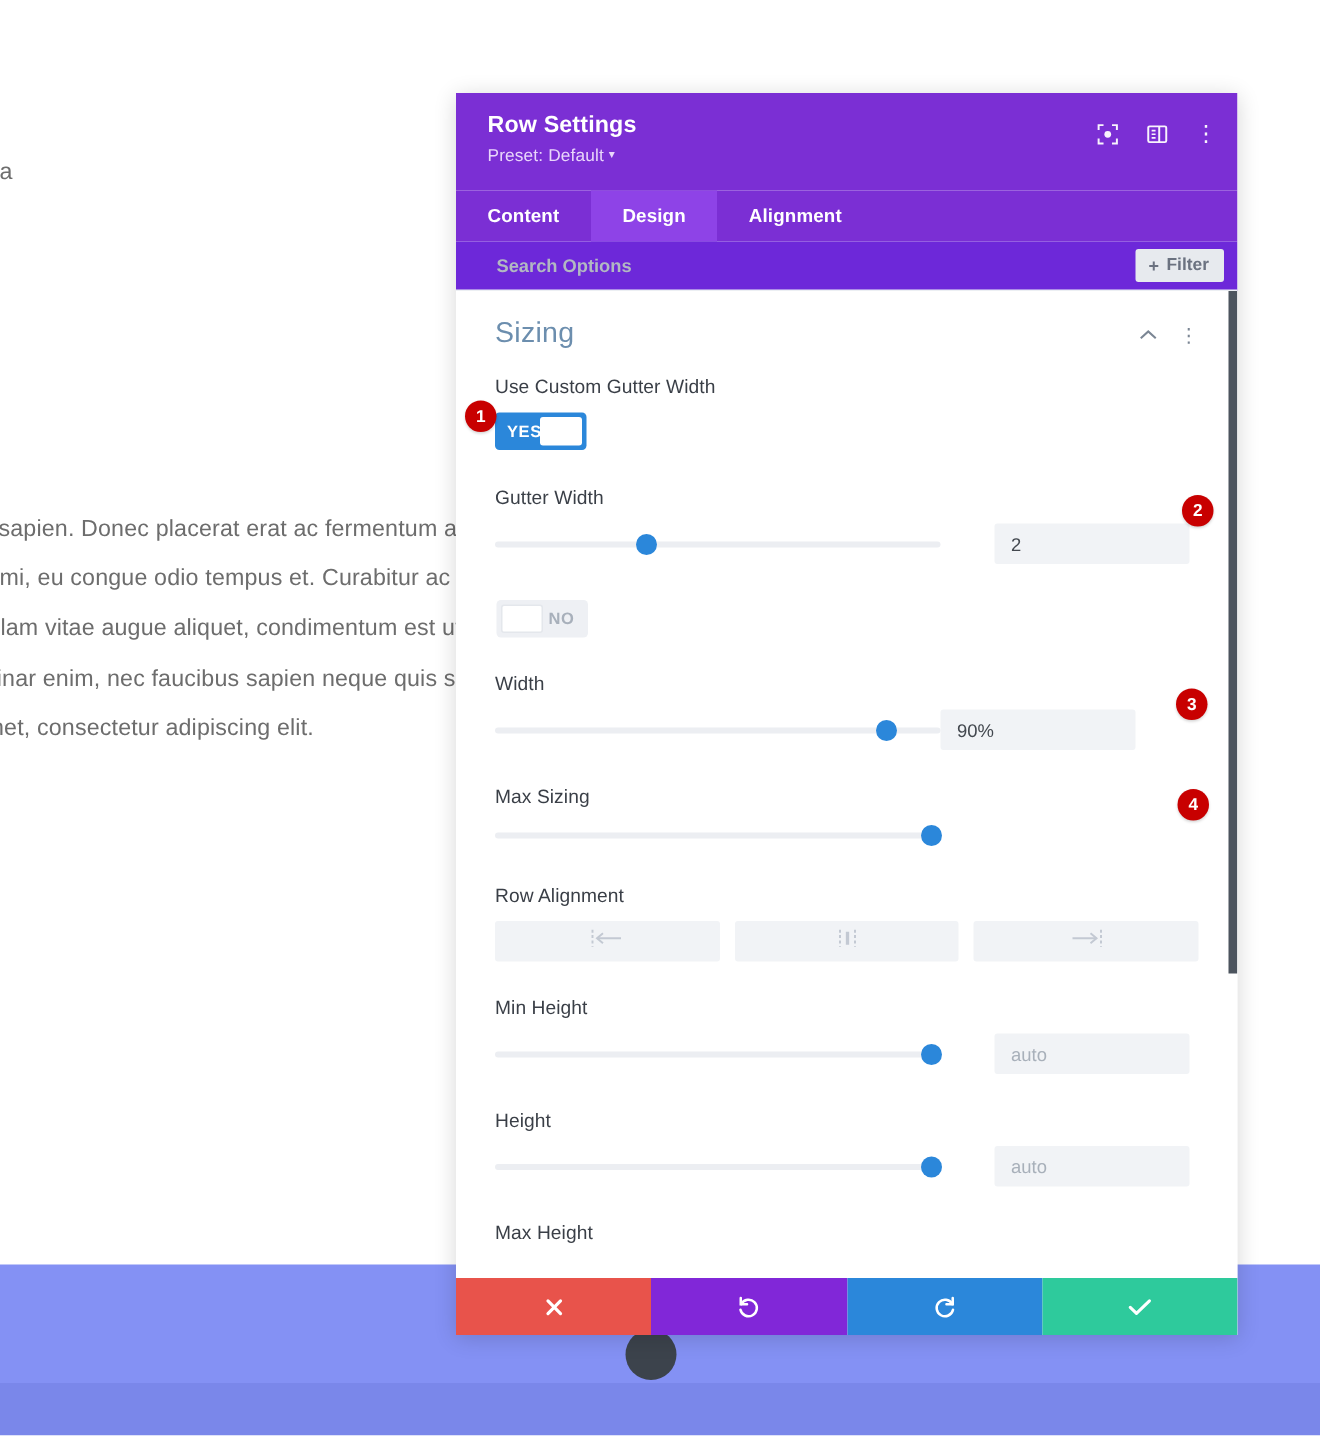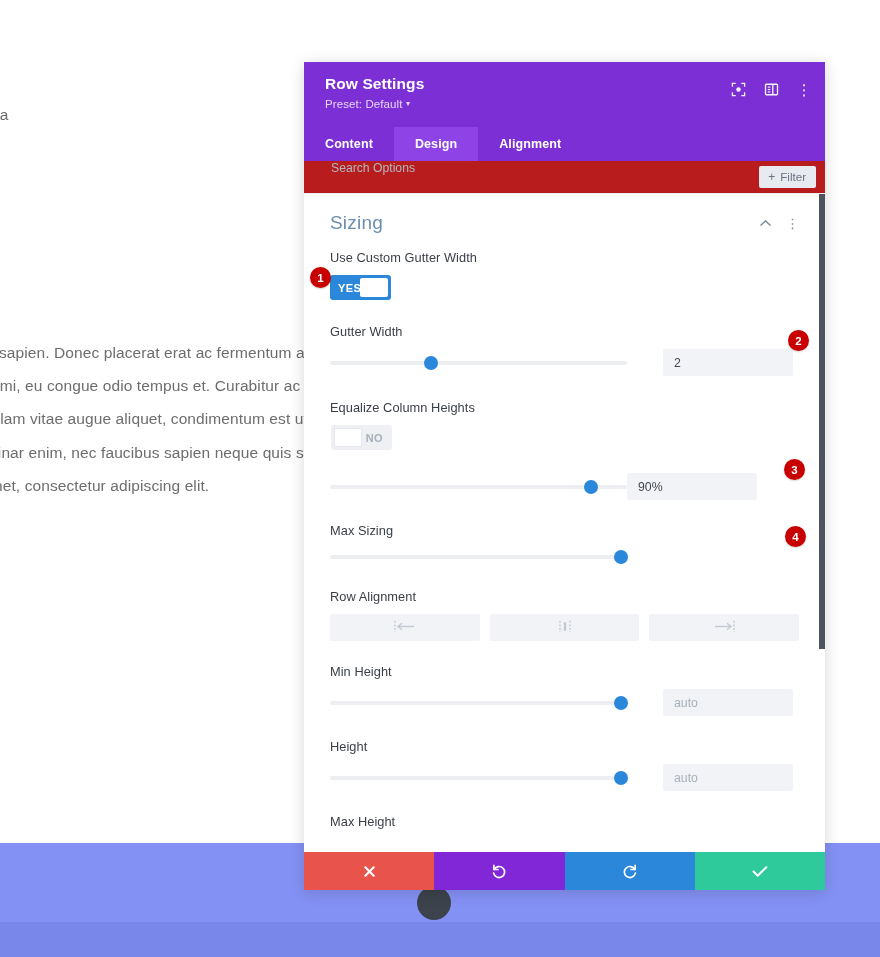--- a/index.html
+++ b/index.html
@@ -86,26 +86,27 @@
   .tab {
     color: #fff; font-size: 12.5px; font-weight: bold;
     display: flex; align-items: center;
     padding: 0 21px;
     cursor: pointer;
     letter-spacing: .1px;
   }
   .tab.active { background: #8E43E7; }
 
   .search-bar {
-    height: 33px; background: #b91c1c;
+    height: 33px; background: #6d28d9;
     border-bottom: 1px solid #eceff3;
-    display: flex; align-items: flex-start;
+    display: flex; align-items: center;
     padding-left: 27px; padding-right: 8px;
     position: relative;
     flex: none;
+    font-weight: bold;
   }
   .search-placeholder { color: #b2b8c2; font-size: 12.2px; }
   .filter-btn {
     position: absolute; right: 9px; top: 5px;
     background: #e7eaee; color: #6b7280;
     font-size: 11.6px;
     padding: 4px 10px 5px 9px;
     border-radius: 2px;
     display: flex; align-items: center; gap: 5px;
     cursor: pointer;
@@ -322,28 +323,28 @@
           <div class="slider-row">
             <div class="slider-wrap" style="width:297px">
               <div class="slider-track"></div>
               <div class="slider-knob" style="left:34%"></div>
             </div>
             <input class="val-input" style="width: 130px; margin-left: 36px;" value="2">
           </div>
         </div>
 
         <div class="field" style="padding-top:24px">
-          <div class="field-label">Equalize Column Heights</div>
           <div class="toggle off" style="margin-left:1px">
             <span class="t-knob"></span>
             <span class="t-text">NO</span>
           </div>
         </div>
 
         <div class="field" style="padding-top:23px">
+          <div class="field-label">Width</div>
           <div class="slider-row">
             <div class="slider-wrap" style="width:297px">
               <div class="slider-track"></div>
               <div class="slider-knob" style="left:88%"></div>
             </div>
             <input class="val-input" style="width: 130px; " value="90%">
           </div>
         </div>
 
         <div class="field" style="padding-top:23px">

